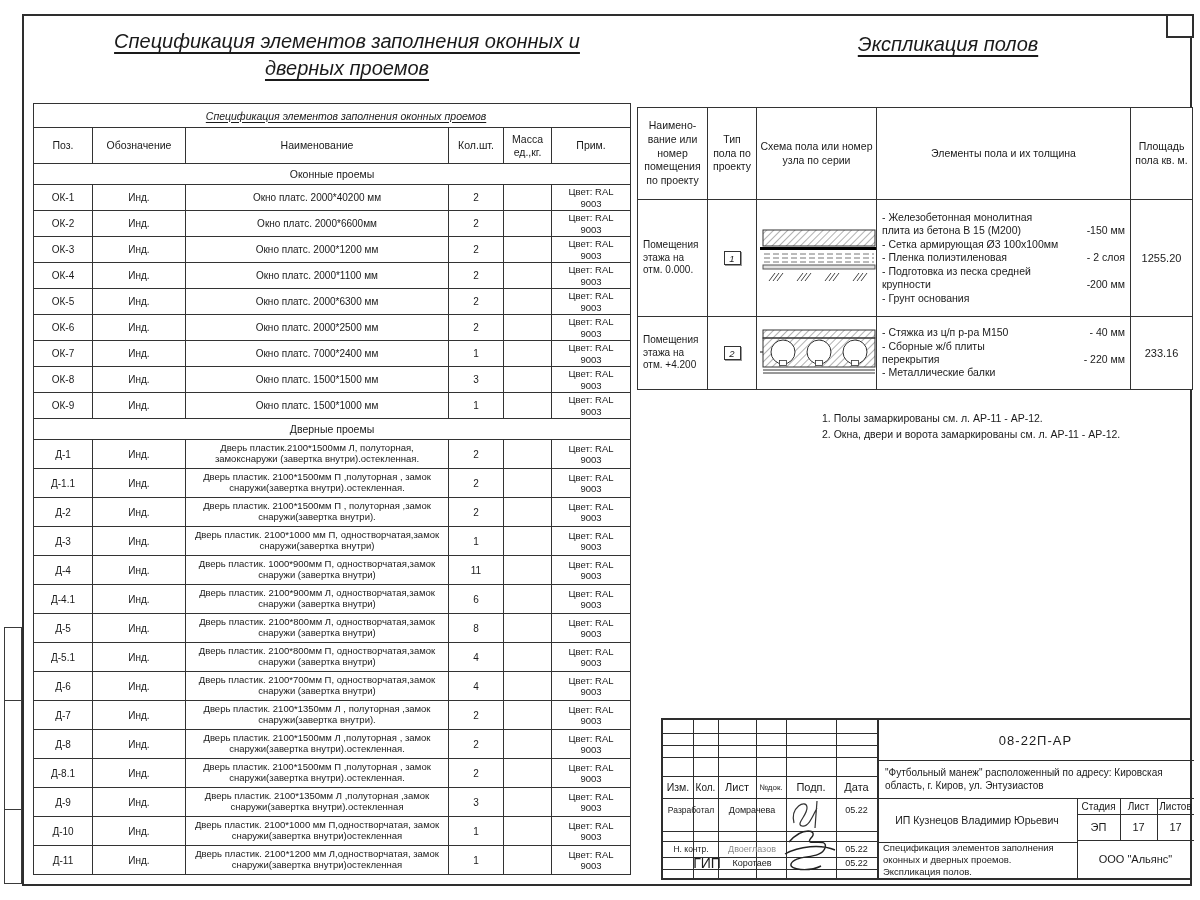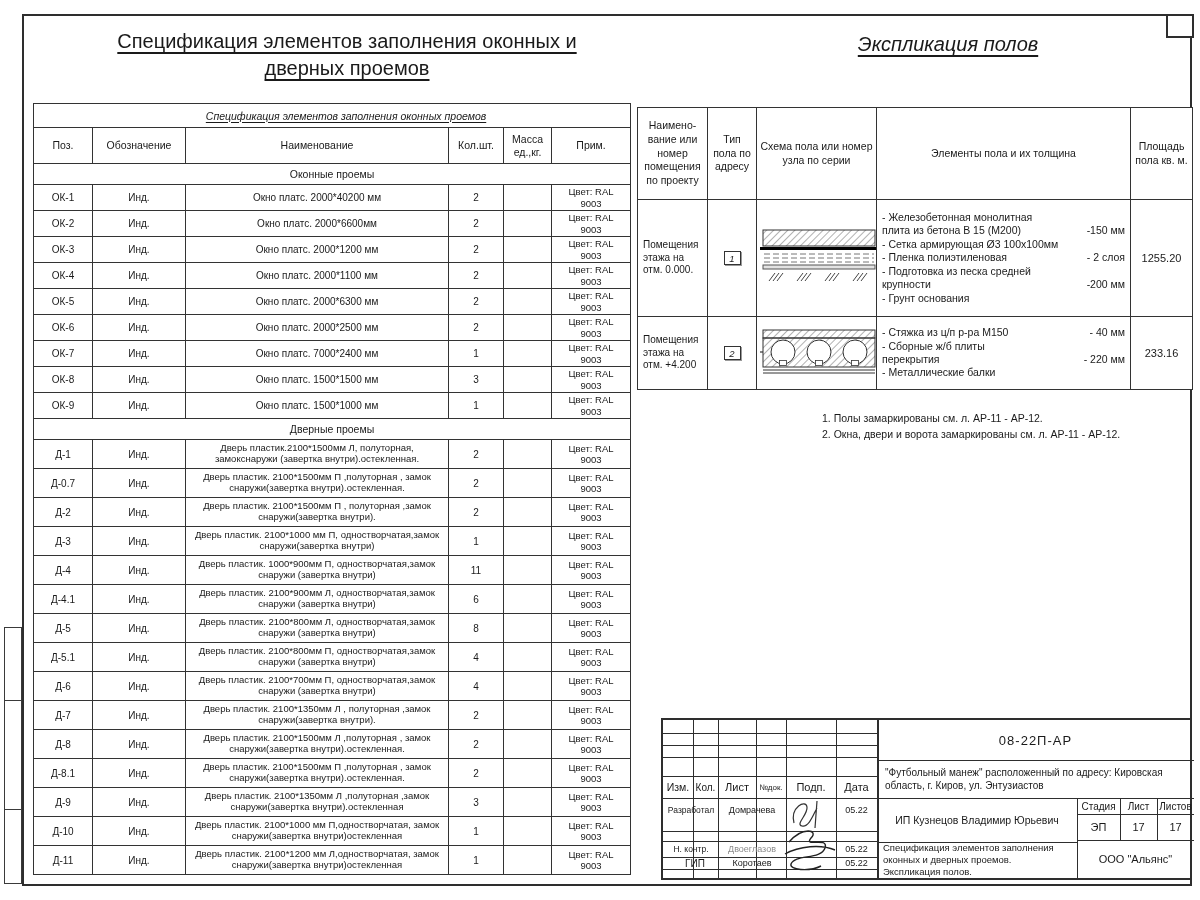--- a/index.html
+++ b/index.html
@@ -6,21 +6,21 @@
   html,body { background:#fff; }
   body { width:1200px; height:900px; font-family:"Liberation Sans", sans-serif; color:#1a1a1a; position:relative; overflow:hidden; }
   .sheet { position:absolute; left:0; top:0; width:1200px; height:900px; background:#fff; }
 
   .frame { position:absolute; left:22px; top:14px; width:1170px; height:872px; border:2px solid #2e2e2e; }
   .corner-box { position:absolute; left:1166px; top:14px; width:28px; height:24px; border:2px solid #2e2e2e; background:#fff; }
   .edge-strip { position:absolute; left:4px; top:627px; width:18px; height:257px; border:1.5px solid #3a3a3a; background:#fff; }
   .edge-strip .div1 { position:absolute; left:0; top:72px; width:100%; border-top:1.5px solid #3a3a3a; }
   .edge-strip .div2 { position:absolute; left:0; top:181px; width:100%; border-top:1.5px solid #3a3a3a; }
 
-  .title-main { position:absolute; left:107px; top:28px; width:480px; text-align:center; font-size:20px; line-height:1.35; text-decoration:underline; text-underline-offset:4px; }
+  .title-main { position:absolute; left:107px; top:28px; width:480px; text-align:center; font-size:20px; font-style:italic; line-height:1.35; text-decoration:underline; text-underline-offset:4px; }
   .title-right { position:absolute; left:848px; top:33px; width:200px; text-align:center; font-size:20px; font-style:italic; text-decoration:underline; text-underline-offset:4px; }
 
   table { border-collapse:collapse; table-layout:fixed; background:#fff; }
   td { border:1px solid #333; font-size:10.5px; text-align:center; vertical-align:middle; padding:1px 3px; overflow:hidden; }
 
   .spec { position:absolute; left:33px; top:103px; width:597px; border:1.5px solid #333; }
   .spec .cap-cell { height:24px; font-style:italic; font-size:10.5px; }
   .spec .cap-cell span { text-decoration:underline; text-underline-offset:2px;margin-left:28px; }
   .spec .hdr td { height:36px; font-size:10.5px; line-height:1.2; }
   .sec-cell { height:21px; font-size:10.5px; }
@@ -196,21 +196,21 @@
           <td class="c-pos" data-interactable="false">Д-1</td>
           <td class="c-mark" data-interactable="false">Инд.</td>
           <td class="c-name" data-interactable="false">Дверь пластик.2100*1500мм Л, полуторная, замокснаружи (завертка внутри).остекленная.</td>
           <td class="c-qty" data-interactable="false">2</td>
           <td class="c-mass" data-interactable="false"></td>
           <td class="c-note" data-interactable="false">
             <div class="note-wrap" data-interactable="false">Цвет: RAL 9003</div>
           </td>
         </tr>
         <tr class="door-row" data-interactable="false">
-          <td class="c-pos" data-interactable="false">Д-0.7</td>
+          <td class="c-pos" data-interactable="false">Д-1.1</td>
           <td class="c-mark" data-interactable="false">Инд.</td>
           <td class="c-name" data-interactable="false">Дверь пластик. 2100*1500мм П ,полуторная , замок снаружи(завертка внутри).остекленная.</td>
           <td class="c-qty" data-interactable="false">2</td>
           <td class="c-mass" data-interactable="false"></td>
           <td class="c-note" data-interactable="false">
             <div class="note-wrap" data-interactable="false">Цвет: RAL 9003</div>
           </td>
         </tr>
         <tr class="door-row" data-interactable="false">
           <td class="c-pos" data-interactable="false">Д-2</td>
@@ -349,21 +349,21 @@
     <colgroup>
       <col style="width:70px">
         <col style="width:49px">
         <col style="width:120px">
       <col style="width:254px">
         <col style="width:62px">
     </colgroup>
     <tbody>
       <tr class="fh" data-interactable="false">
         <td data-interactable="false">Наимено-вание или номер помещения по проекту</td>
-        <td data-interactable="false">Тип пола по адресу</td>
+        <td data-interactable="false">Тип пола по проекту</td>
         <td data-interactable="false">Схема пола или номер узла по серии</td>
         <td data-interactable="false">Элементы пола и их толщина</td>
         <td data-interactable="false">Площадь пола кв. м.</td>
       </tr>
       <tr class="fr1" data-interactable="false">
         <td class="room-cell" data-interactable="false">Помещения этажа на отм. 0.000.</td>
         <td class="type-cell" data-interactable="false">
           <div class="type-box" data-interactable="false">1</div>
         </td>
         <td class="scheme-cell" data-interactable="false">
@@ -509,21 +509,21 @@
     <div class="tb-txt" style="left:173px;top:56px;width:41px;height:22px;font-size:11px" data-interactable="false">Дата</div>
 
     <div class="tb-txt" style="left:1px;top:80px;width:54px;height:20px;font-size:8.5px" data-interactable="false">Разработал</div>
     <div class="tb-txt" style="left:55px;top:80px;width:68px;height:20px;font-size:9px" data-interactable="false">Домрачева</div>
     <div class="tb-txt" style="left:173px;top:80px;width:41px;height:20px;font-size:9px" data-interactable="false">05.22</div>
 
     <div class="tb-txt" style="left:1px;top:121px;width:54px;height:16px;font-size:8.5px" data-interactable="false">Н. контр.</div>
     <div class="tb-txt gray" style="left:55px;top:121px;width:68px;height:16px;font-size:9px" data-interactable="false">Двоеглазов</div>
     <div class="tb-txt" style="left:173px;top:121px;width:41px;height:16px;font-size:9px" data-interactable="false">05.22</div>
 
-    <div class="tb-txt" style="left:5px;top:137px;width:54px;height:12px;font-size:10px" data-interactable="false">ГИП</div>
+    <div class="tb-txt" style="left:17px;top:137px;width:54px;height:12px;font-size:14px" data-interactable="false">ГИП</div>
     <div class="tb-txt" style="left:55px;top:137px;width:68px;height:12px;font-size:9px" data-interactable="false">Коротаев</div>
     <div class="tb-txt" style="left:173px;top:137px;width:41px;height:12px;font-size:9px" data-interactable="false">05.22</div>
 
     <svg class="sig" style="left:123px;top:77px" width="50" height="34" viewBox="0 0 50 34" data-interactable="false">
       <path d="M8 26 C4 10, 20 2, 21 10 C22 18, 9 27, 16 29 C23 31, 28 16, 31 11 M31 4 L29 31" stroke="#333" fill="none" stroke-width="1.2"></path>
     </svg>
     <svg class="sig" style="left:116px;top:104px" width="62" height="56" viewBox="0 0 62 56" data-interactable="false">
       <path d="M10 18 C24 2, 40 6, 32 14 C24 24, 50 12, 46 24 C42 36, 16 30, 12 40 C10 46, 30 48, 42 42 M6 30 C20 22, 42 20, 56 26" stroke="#222" fill="none" stroke-width="1.4"></path>
     </svg>
 

